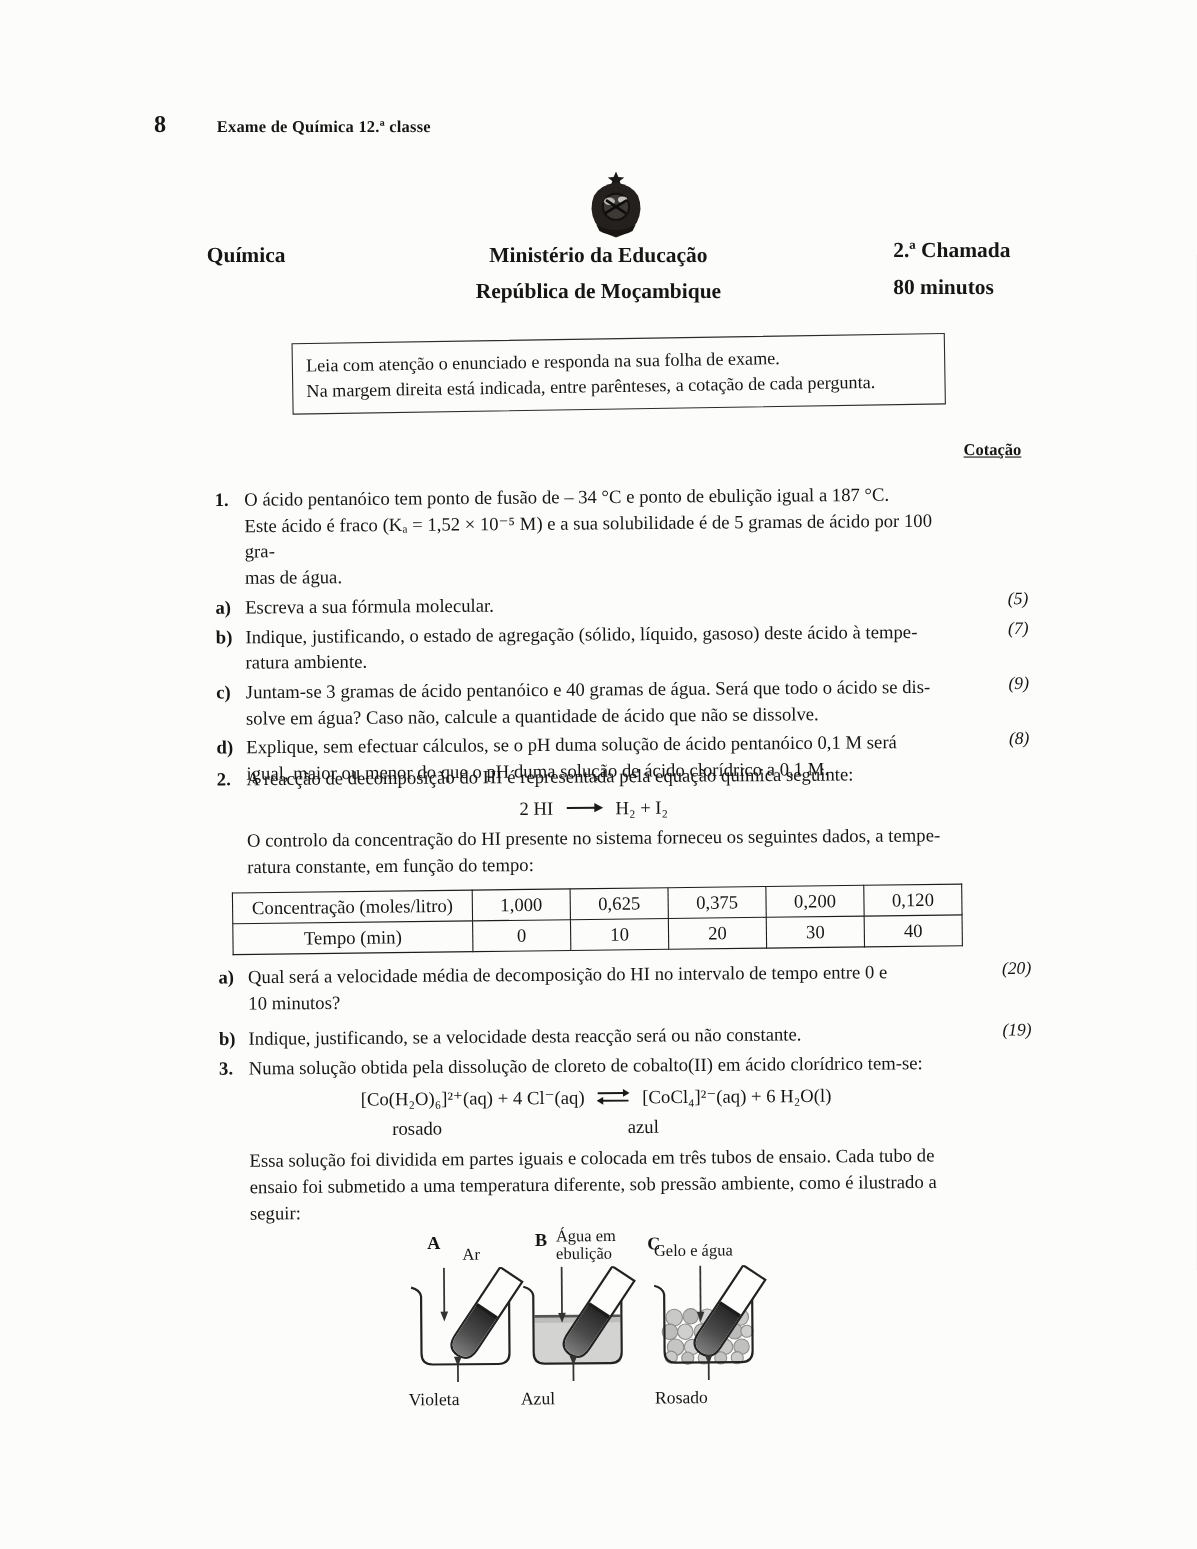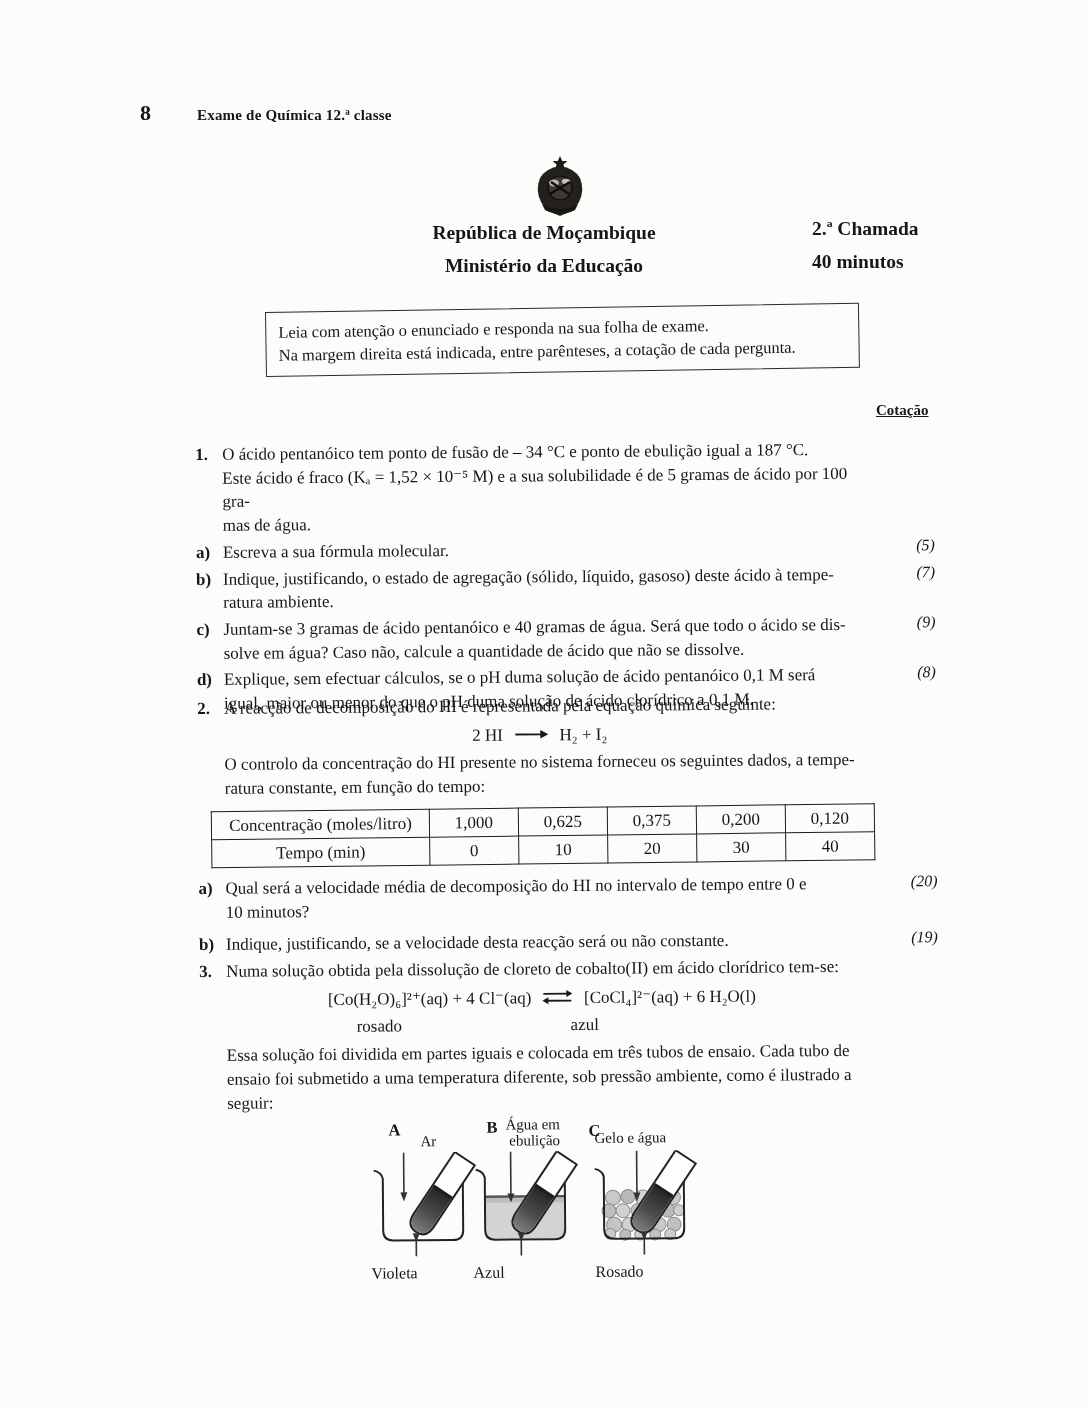--- a/index.html
+++ b/index.html
@@ -74,21 +74,21 @@
   .fig{position:absolute;top:0;}
   .figA{left:170px;width:110px;}
   .figB{left:272px;width:110px;}
   .figC{left:380px;width:132px;}
   .fig-letter{position:absolute;font-weight:bold;font-size:16.5px;}
   .figA .fig-letter{left:18px;top:2px;}
   .figB .fig-letter{left:14px;top:0px;}
   .figC .fig-letter{left:8px;top:4px;}
   .fig-toplabel{position:absolute;font-size:15px;line-height:16px;white-space:pre-line;}
   .figA .fig-toplabel{left:33px;top:17px;margin-left:17px;}
-  .figB .fig-toplabel{left:33px;top:1px;text-align:right;}
+  .figB .fig-toplabel{left:33px;top:1px;}
   .figC .fig-toplabel{left:14px;top:15px;}
   .fig svg.diagram{display:block;margin-top:36px;}
   .fig-bottomlabel{text-align:left;font-size:16px;margin-top:3px;}
   .figC .fig-bottomlabel{padding-left:14px;}
 </style>
 </head>
 <body>
 
 <div class="page">
 
@@ -103,28 +103,29 @@
     <circle cx="26" cy="32" r="13" fill="#3d3a36"></circle>
     <circle cx="26" cy="32" r="12" fill="none" stroke="#14120f" stroke-width="2"></circle>
     <ellipse cx="20" cy="27" rx="5" ry="3.4" fill="#cfcdc8" opacity="0.85"></ellipse>
     <ellipse cx="32" cy="25.5" rx="4.2" ry="2.8" fill="#e6e4df" opacity="0.8"></ellipse>
     <path d="M16,38 L36,26 M17,26 L35,38" stroke="#0e0d0b" stroke-width="2.4"></path>
     <path d="M8,48 Q26,58 44,48 L41,54 Q26,62 11,54 Z" fill="#181512"></path>
   </svg>
 
   <div class="masthead">
     <div class="mast-left">
+      <div class="mastline">Química</div>
     </div>
     <div class="mast-center">
+      <div class="mastline">Ministério da Educação</div>
       <div class="mastline">República de Moçambique</div>
-      <div class="mastline">Ministério da Educação</div>
     </div>
     <div class="mast-right">
       <div class="mastline">2.ª Chamada</div>
-      <div class="mastline">40 minutos</div>
+      <div class="mastline">80 minutos</div>
     </div>
   </div>
 
   <div class="notice">
     <div>Leia com atenção o enunciado e responda na sua folha de exame.</div>
     <div>Na margem direita está indicada, entre parênteses, a cotação de cada pergunta.</div>
   </div>
 
   <div class="cotacao">Cotação</div>
 

